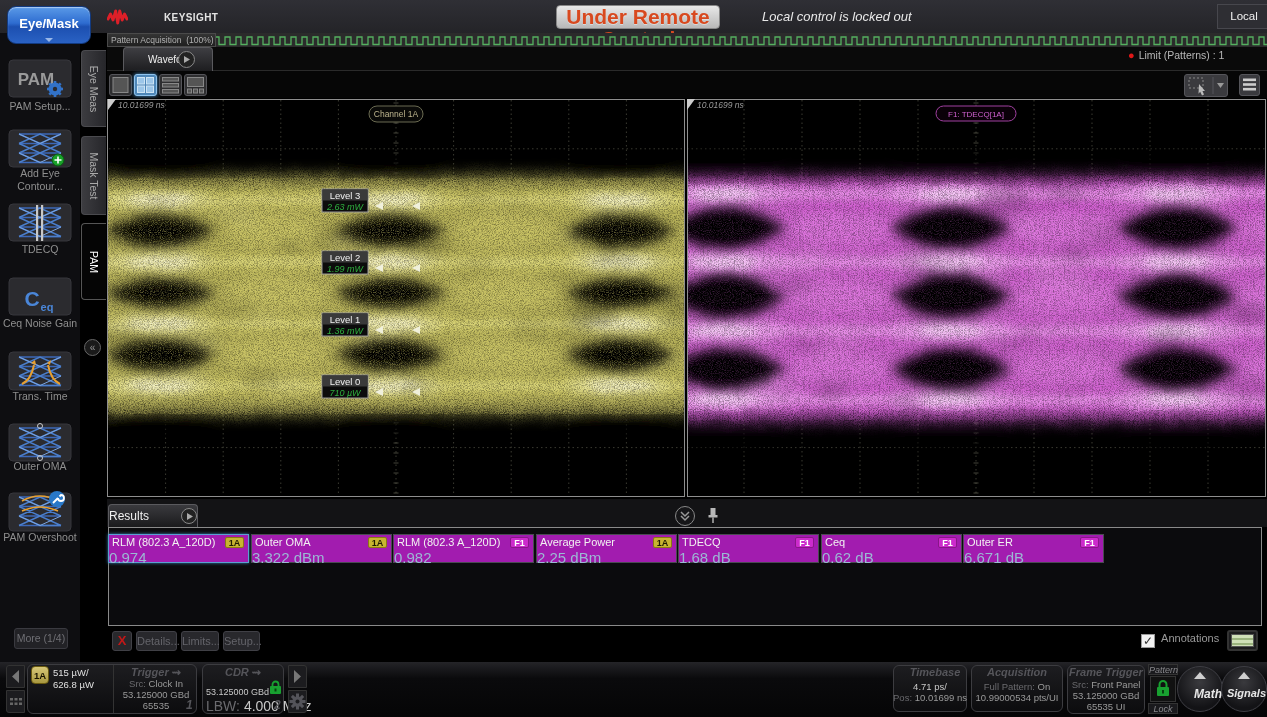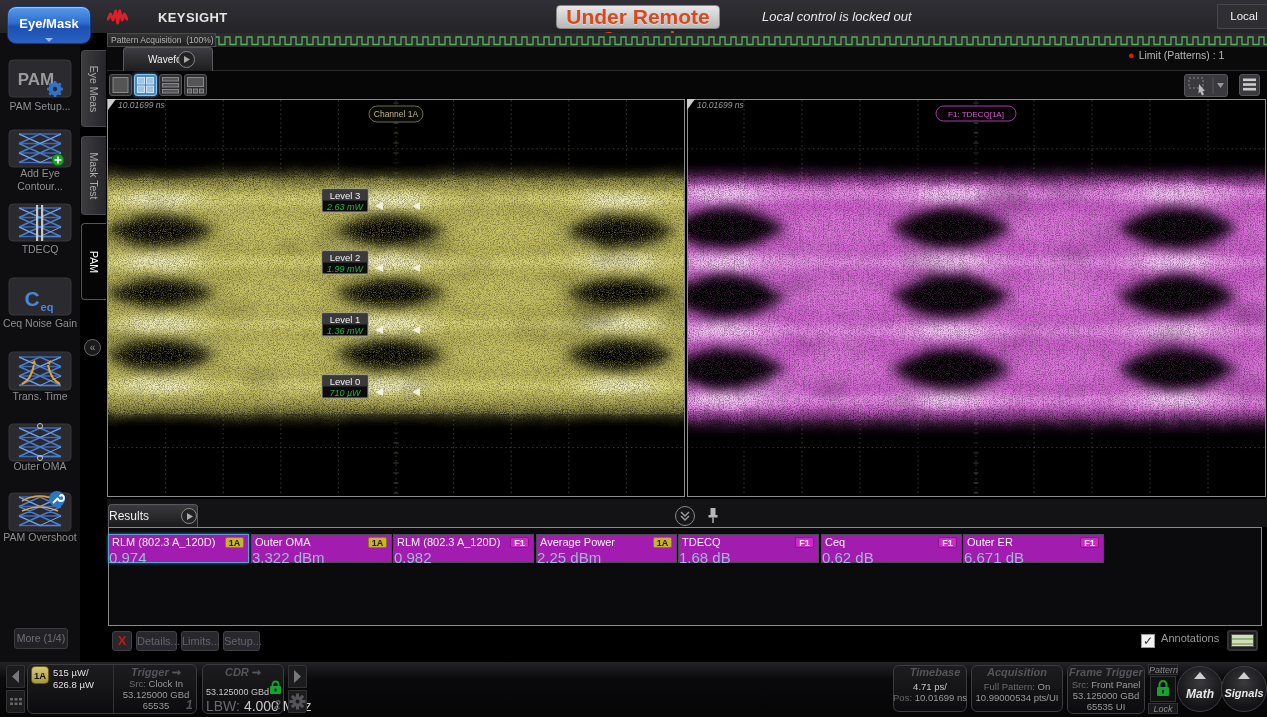--- a/index.html
+++ b/index.html
@@ -10,21 +10,21 @@
 
 #topbar { left:0; top:0; width:1267px; height:33px;
   background:linear-gradient(#2f2f35,#242428); }
 #eyemask { left:7px; top:6px; width:84px; height:38px; border-radius:9px;
   background:linear-gradient(#5a9ae8 0%,#2e6cd0 45%,#1c4fb0 55%,#2a62c4 100%);
   border:1px solid #123a80; box-shadow:inset 0 1px 1px rgba(255,255,255,.5);
   color:#fff; font-weight:bold; font-size:13px; text-align:center; line-height:34px; z-index:30;}
 #eyemask .dn { position:absolute; left:50%; bottom:1px; margin-left:-4px; width:0; height:0;
   border-left:4px solid transparent; border-right:4px solid transparent; border-top:4px solid #9ab8e8;}
 #klogo { left:107px; top:9px; height:16px; display:flex; align-items:center; }
-#klogo .ktext { color:#e4e4e4; font-weight:bold; font-size:13px; letter-spacing:0.4px; margin-left:6px;padding-left:24px;}
+#klogo .ktext { color:#e4e4e4; font-weight:bold; font-size:10px; letter-spacing:0.4px; margin-left:12px;padding-left:24px;}
 #remotebox { left:556px; top:5px; width:164px; height:24px; border-radius:4px;
   background:linear-gradient(#e8e8e8,#b8b8b8); border:1px solid #888;
   color:#d8491f; font-weight:bold; font-size:21px; text-align:center; line-height:22px;
   text-shadow:0 1px 0 rgba(255,255,255,.4);}
 #lockedout { left:762px; top:9px; color:#e8e8e8; font-style:italic; font-size:13px; }
 #localbtn { left:1217px; top:4px; width:54px; height:25px; background:#2e2e33;
   border:1px solid #47474d; color:#f0f0f0; font-size:11.5px; text-align:center; line-height:23px;}
 
 
 #acqstrip { left:107px; top:33px; width:1160px; height:14px; background:#2b2b2b; }
@@ -95,21 +95,21 @@
 .bpanel { position:absolute; background:linear-gradient(#1d1d20,#0c0c0e);
   border:1px solid #3c3c40; border-radius:6px; }
 .ptitle { color:#55555a; font-style:italic; font-weight:bold; font-size:11px; text-align:center;}
 .pline { color:#9a9a9a; font-size:9.5px; text-align:center; white-space:nowrap;}
 .pline .dim { color:#6a6a6e; }
 .pline .lt { color:#c8c8c8; }
 .cornum { position:absolute; right:2px; bottom:0px; color:#55555a; font-size:12px; font-weight:bold; font-style:italic;}
 .roundbtn { position:absolute; width:46px; height:46px; border-radius:50%;
   background:radial-gradient(circle at 50% 35%,#3a3a3e,#131316 70%);
   border:1px solid #3e3e44; color:#e8e8e8; }
-.roundbtn .lab { position:absolute; width:100%; text-align:center; top:20px;
+.roundbtn .lab { position:absolute; width:100%; text-align:right; top:20px;
   font-style:italic; font-weight:bold; font-size:12px;}
 .roundbtn .tri { position:absolute; left:50%; top:5px; transform:translateX(-50%);
   width:0; height:0; border-left:6px solid transparent; border-right:6px solid transparent;
   border-bottom:7px solid #cfcfcf;}
 </style>
 </head>
 <body>
 <div class="abs" id="topbar"></div>
 <div class="abs" id="eyemask">Eye/Mask<div class="dn"></div></div>
 <div class="abs" id="klogo">

